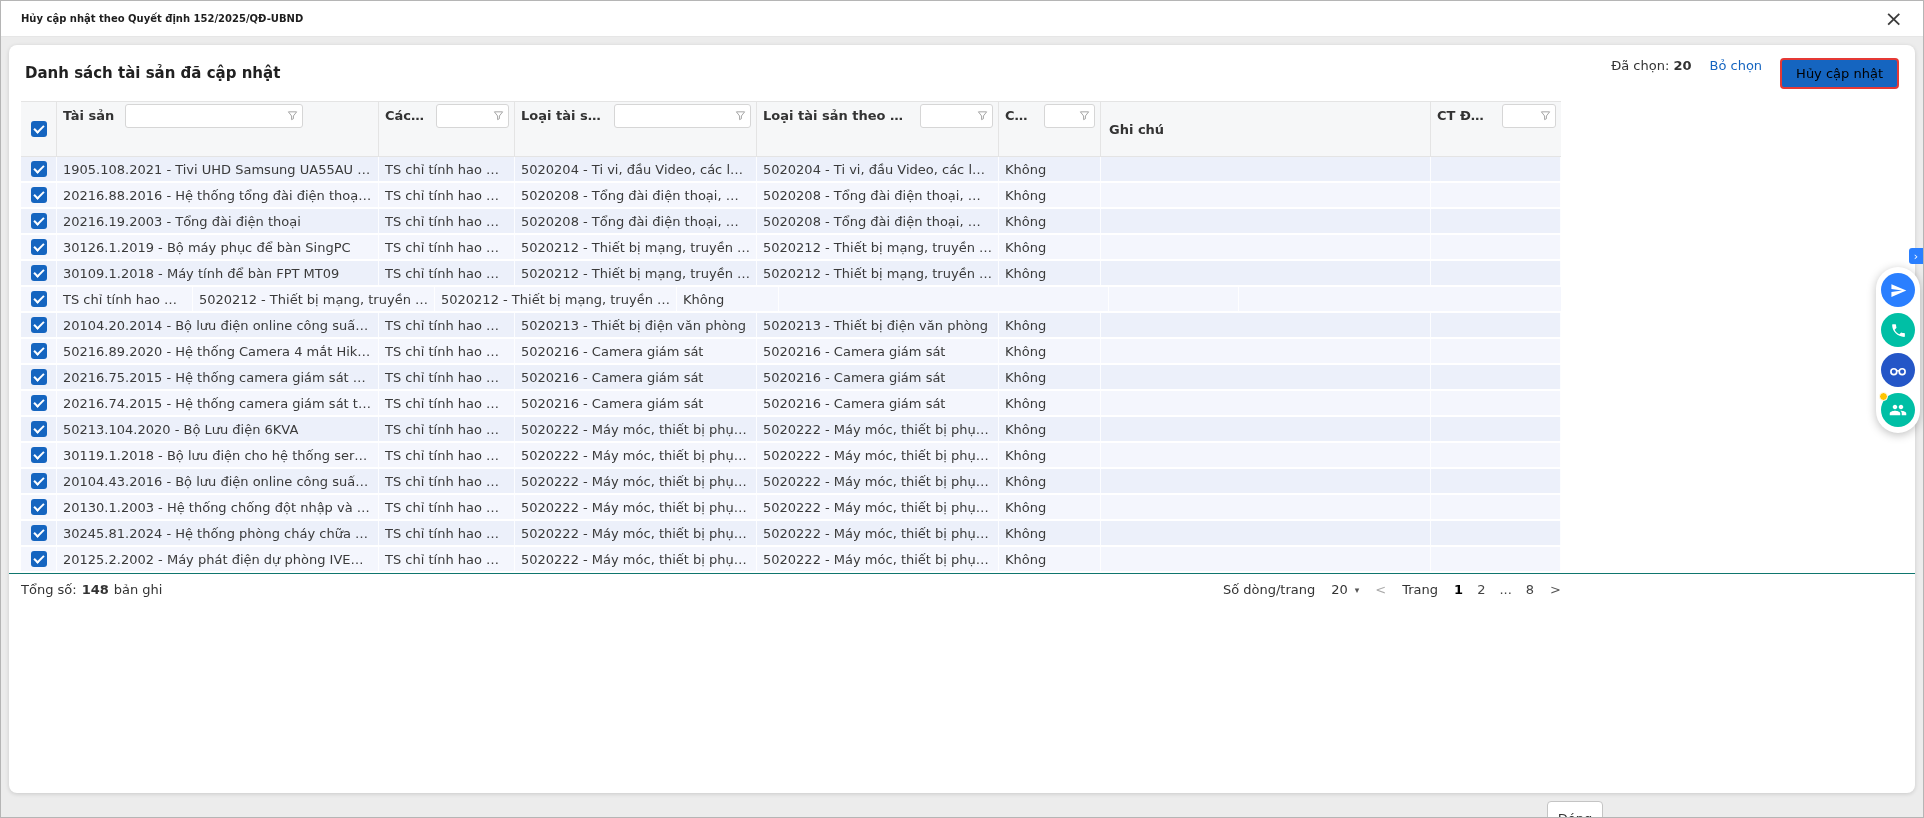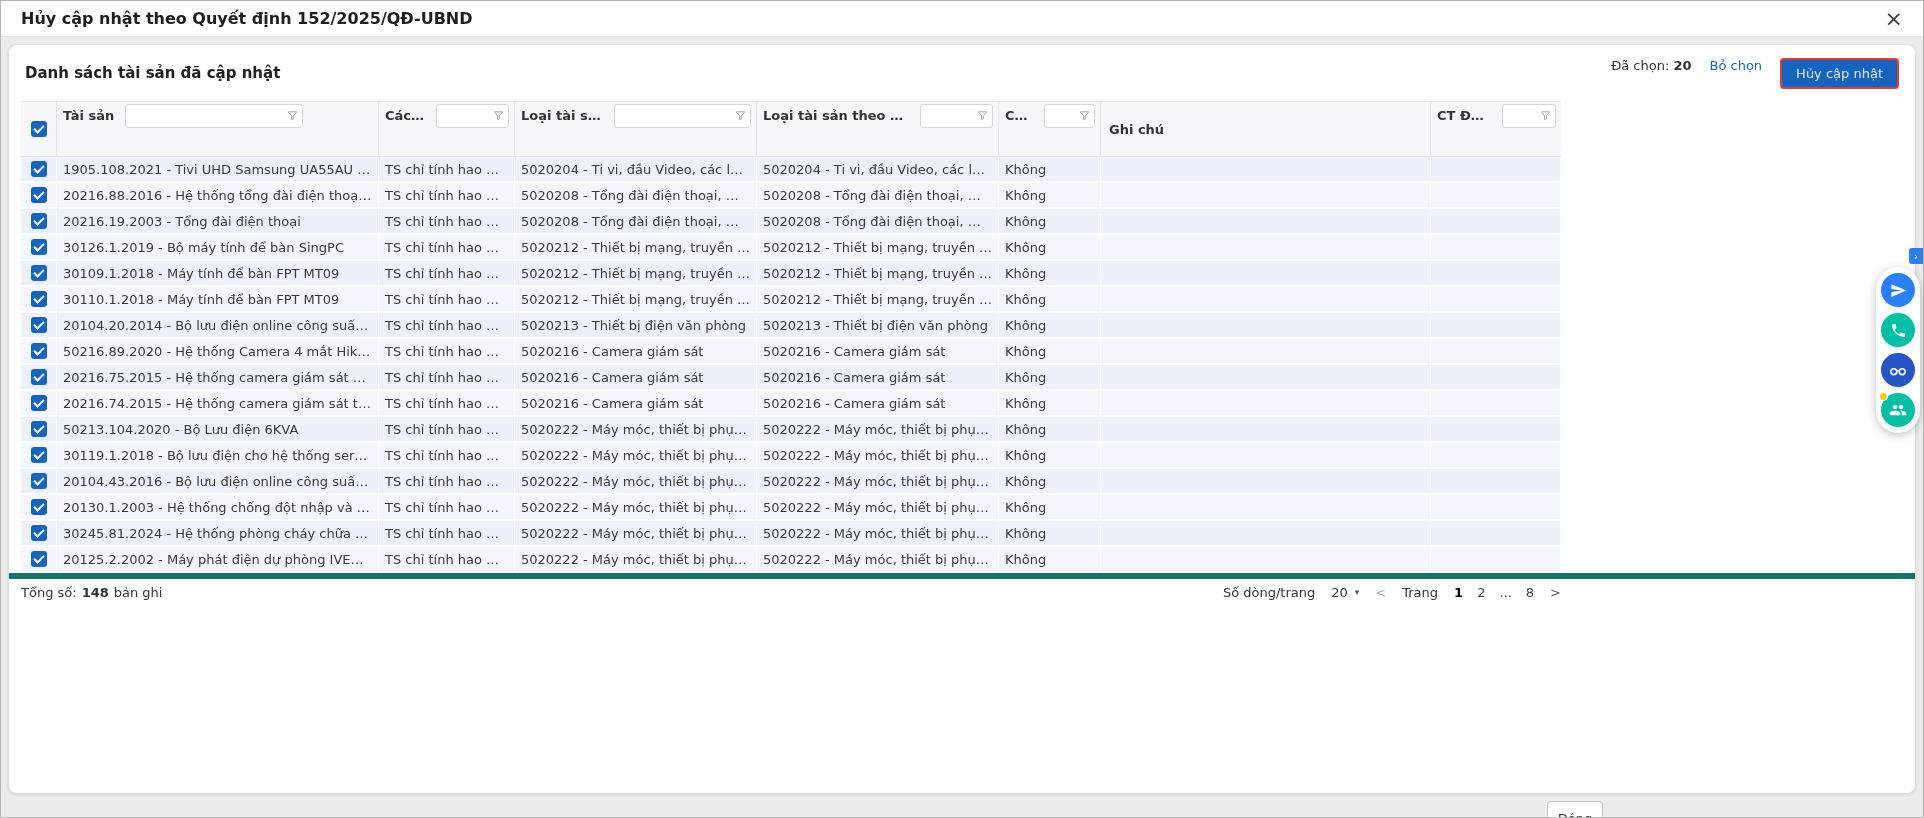--- a/index.html
+++ b/index.html
@@ -6,32 +6,32 @@
   html,body { margin:0; padding:0; }
   body {
     width:1924px; height:818px; position:relative; overflow:hidden;
     background:#ececec; border:1px solid #b5b5b5;
     font-family:"DejaVu Sans","Liberation Sans",sans-serif;
     color:#333; font-size:13px;
   }
   
   .titlebar { height:36px; background:#fff; display:flex; align-items:center;
     justify-content:space-between; padding:0 20px; border-bottom:1px solid #e6e6e6; }
-  .titlebar .title { font-size:16px; font-weight:700; color:#1e1e1e; }
+  .titlebar .title { font-size:10px; font-weight:700; color:#1e1e1e; }
   .close-x { font-size:22px; line-height:20px; color:#3c3c3c; cursor:pointer; }
 
   
   .panel { position:absolute; left:8px; right:8px; top:44px; height:748px;
     background:#fff; border-radius:8px; box-shadow:0 1px 4px rgba(0,0,0,.15); }
   .panel-head { height:56px; display:flex; align-items:center; justify-content:space-between; padding:12px 16px; }
   .panel-title { font-size:15px; font-weight:700; color:#212121; }
   .head-right { display:flex; gap:18px; }
   .selected-info b { font-weight:700; }
   .link { color:#1565c0; cursor:pointer; }
-  .btn-primary { background:#1565c0; color:#e5e5e5; border:2px solid #e53935; border-radius:4px;
+  .btn-primary { background:#1565c0; color:#000000; border:2px solid #e53935; border-radius:4px;
     font-family:inherit; font-size:13px; padding:6px 14px; cursor:pointer; }
 
   
   .table { margin-left:12px; width:1540px; }
   .thead { display:flex; background:#f6f7f8; border-top:1px solid #e4e4e4;
     border-bottom:1px solid #e4e4e4; height:56px; }
   .thead .col { display:flex; flex-direction:row; border-right:1px solid #e4e4e4; flex-shrink:0; }
   .thead .col:last-child { border-right:none; }
   .hlabel { height:26px; line-height:27px; padding:0 6px; font-weight:700; color:#333;
     white-space:nowrap; overflow:hidden; text-overflow:ellipsis; }
@@ -60,21 +60,21 @@
 
   .cb { width:16px; height:16px; background:#1565c0; border-radius:3px; position:relative; cursor:pointer; }
   .cb::after { content:""; position:absolute; left:5px; top:2px; width:4px; height:8px;
     border:solid #fff; border-width:0 2px 2px 0; transform:rotate(45deg); }
 
   .info-badge { display:inline-block; width:13px; height:13px; border:1px solid #1565c0;
     border-radius:50%; color:#1565c0; font-size:9px; line-height:12px; text-align:center;
     margin-left:5px; font-style:italic; vertical-align:1px; }
 
   
-  .tfoot { border-top:6px solid #0f766e; height:32px; }
+  .tfoot { border-top:1px solid #0f766e; height:32px; }
   .tfoot-inner { margin-left:12px; width:1540px; height:100%; display:flex;
     align-items:center; justify-content:space-between; }
   .total { display:flex; gap:5px; }
   .total b { font-weight:700; }
   .pager { display:flex; align-items:center; gap:16px; }
   .rpp { display:flex; align-items:center; gap:7px; cursor:pointer; }
   .caret { font-size:9px; color:#555; }
   .chev { cursor:pointer; color:#a8a8a8; }
   .chev.next { color:#555; }
   .pages { display:flex; gap:14px; }
@@ -227,21 +227,21 @@
     <div class="cell c-new">5020208 - Tổng đài điện thoại, máy bộ đàm</div>
     <div class="cell c-diff">Không</div>
     <div class="cell c-note"></div>
     <div class="cell c-ct"></div>
   </div>
 
   <div class="row">
     <div class="cell c-check">
             <div class="cb"></div>
           </div>
-    <div class="cell c-asset">30126.1.2019 - Bộ máy tính để bàn SingPC</div>
+    <div class="cell c-asset">30126.1.2019 - Bộ máy phục để bàn SingPC</div>
     <div class="cell c-method">TS chỉ tính hao mòn</div>
     <div class="cell c-old">5020212 - Thiết bị mạng, truyền thông</div>
     <div class="cell c-new">5020212 - Thiết bị mạng, truyền thông</div>
     <div class="cell c-diff">Không</div>
     <div class="cell c-note"></div>
     <div class="cell c-ct"></div>
   </div>
 
   <div class="row">
     <div class="cell c-check">
@@ -253,21 +253,20 @@
     <div class="cell c-new">5020212 - Thiết bị mạng, truyền thông</div>
     <div class="cell c-diff">Không</div>
     <div class="cell c-note"></div>
     <div class="cell c-ct"></div>
   </div>
 
   <div class="row">
     <div class="cell c-check">
             <div class="cb"></div>
           </div>
-    <div class="cell c-asset">30110.1.2018 - Máy tính để bàn FPT MT09</div>
     <div class="cell c-method">TS chỉ tính hao mòn</div>
     <div class="cell c-old">5020212 - Thiết bị mạng, truyền thông</div>
     <div class="cell c-new">5020212 - Thiết bị mạng, truyền thông</div>
     <div class="cell c-diff">Không</div>
     <div class="cell c-note"></div>
     <div class="cell c-ct"></div>
   </div>
 
   <div class="row">
     <div class="cell c-check">

